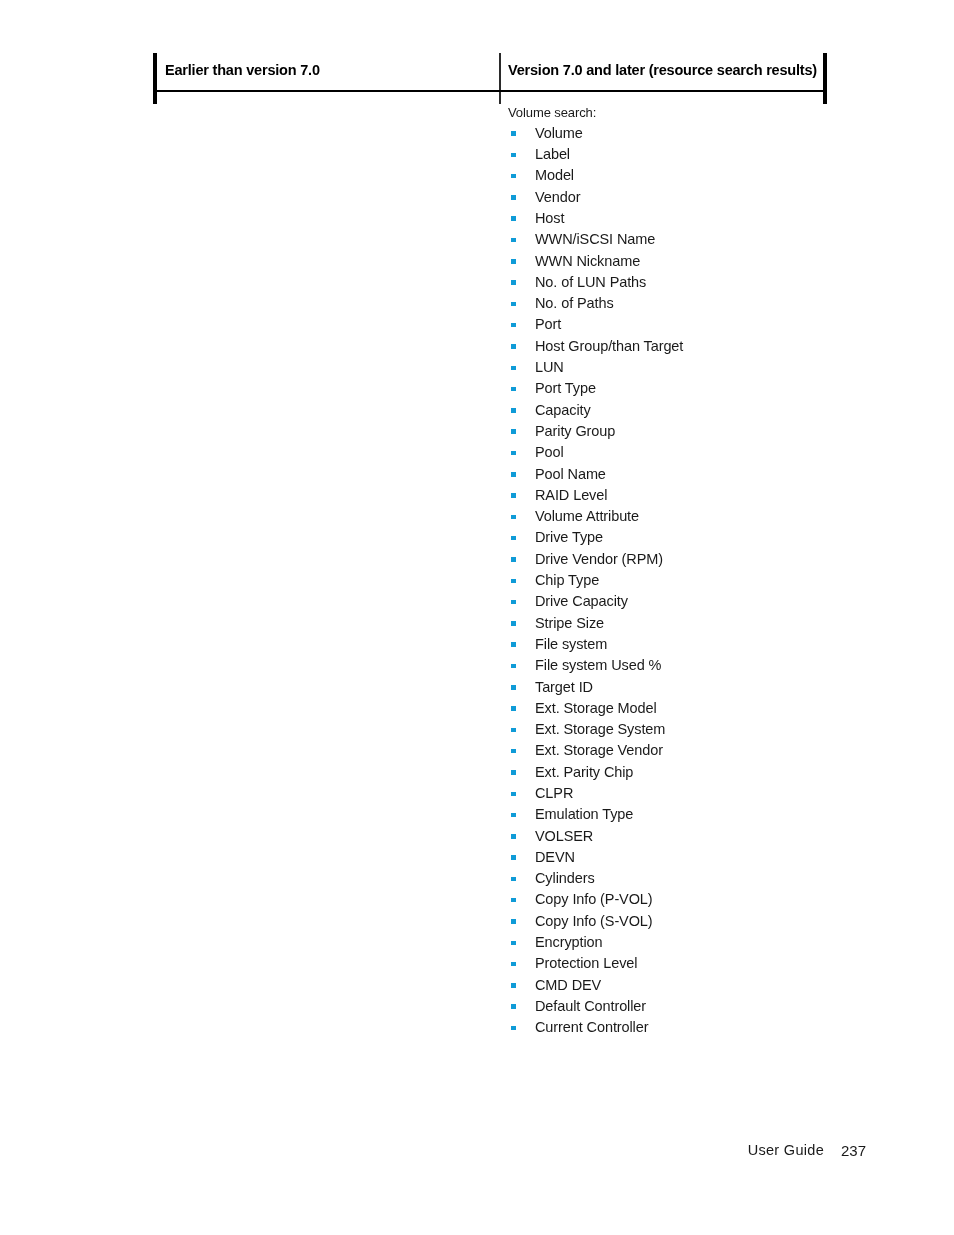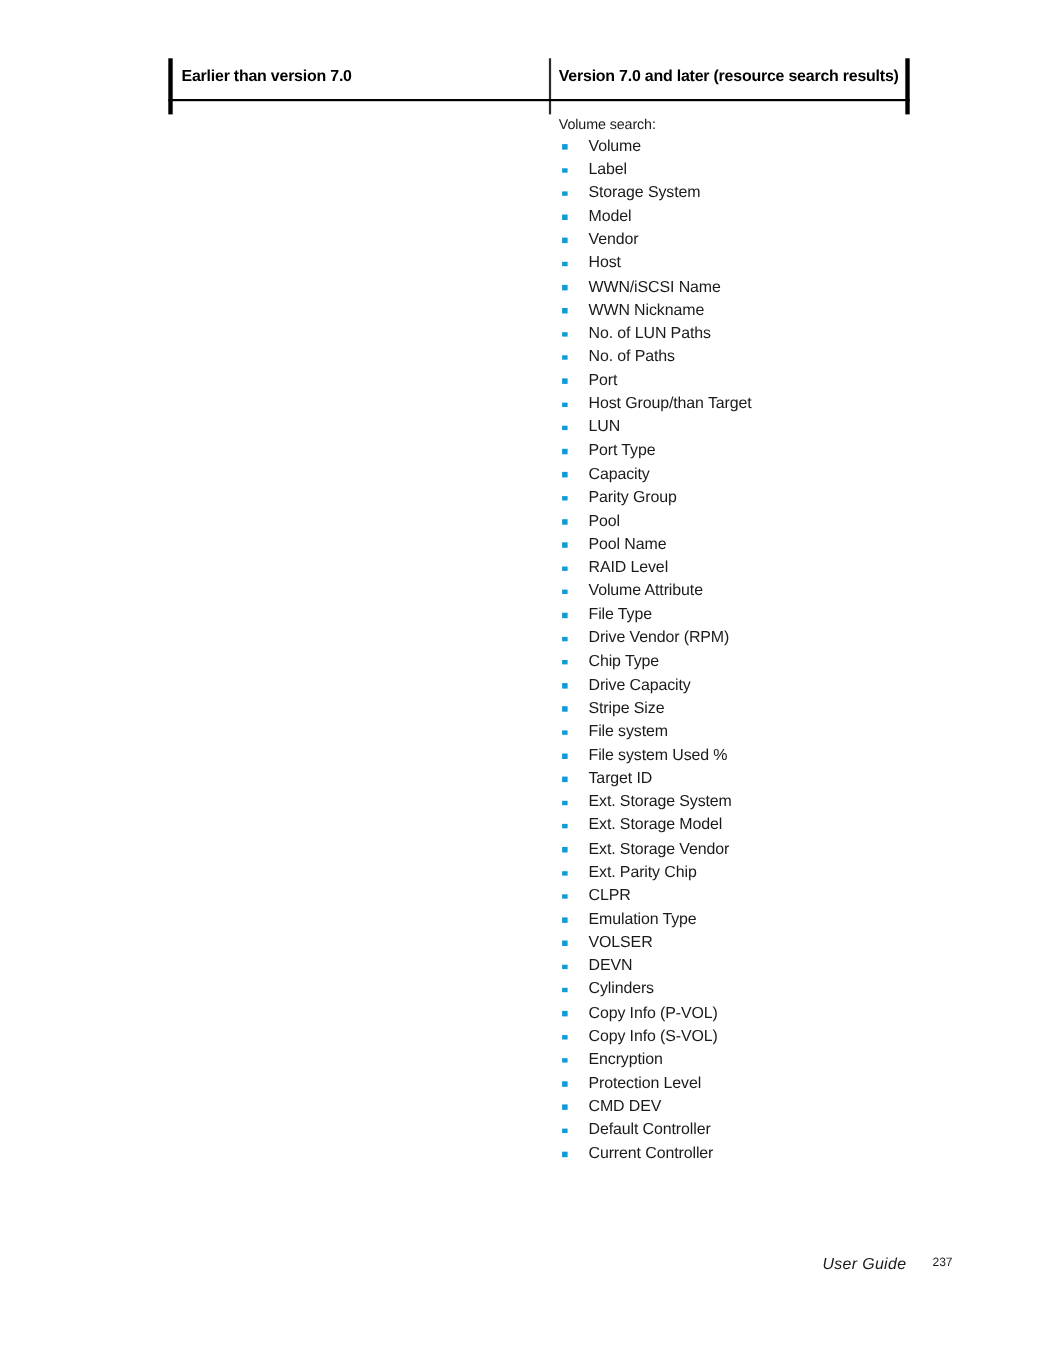--- a/index.html
+++ b/index.html
@@ -144,27 +144,26 @@
     height: 24px;
   }
   .footer-label {
     position: absolute;
     right: 130px;
     top: 0;
     font-size: 14.5px;
     color: #1a1a1a;
     letter-spacing: 0.3px;
     white-space: nowrap;
-    font-style: italic;
   }
   .footer-page {
     position: absolute;
     right: 88px;
     top: 0;
-    font-size: 11px;
+    font-size: 15px;
     color: #1a1a1a;
     white-space: nowrap;
   }
 </style>
 </head>
 <body>
 
 <div class="page">
 
   <div class="table" style="height: 51px;">
@@ -181,48 +180,47 @@
 
     <div class="tbody">
 
       <div class="cell-left"></div>
 
       <div class="cell-right">
         <p class="intro">Volume search:</p>
         <ul class="items" id="search-attribute-list">
             <li><span class="bullet" style="background: rgb(15, 155, 215);"></span><span>Volume</span></li>
             <li><span class="bullet" style="background: rgb(15, 155, 215);"></span><span>Label</span></li>
-            <li><span class="bullet" style="background: rgb(15, 155, 215);"></span><span>Storage System</span></li>
             <li><span class="bullet" style="background: rgb(15, 155, 215);"></span><span>Model</span></li>
             <li><span class="bullet" style="background: rgb(15, 155, 215);"></span><span>Vendor</span></li>
             <li><span class="bullet" style="background: rgb(15, 155, 215);"></span><span>Host</span></li>
             <li><span class="bullet" style="background: rgb(15, 155, 215);"></span><span>WWN/iSCSI Name</span></li>
             <li><span class="bullet" style="background: rgb(15, 155, 215);"></span><span>WWN Nickname</span></li>
             <li><span class="bullet" style="background: rgb(15, 155, 215);"></span><span>No. of LUN Paths</span></li>
             <li><span class="bullet" style="background: rgb(15, 155, 215);"></span><span>No. of Paths</span></li>
             <li><span class="bullet" style="background: rgb(15, 155, 215);"></span><span>Port</span></li>
             <li><span class="bullet" style="background: rgb(15, 155, 215);"></span><span>Host Group/than Target</span></li>
             <li><span class="bullet" style="background: rgb(15, 155, 215);"></span><span>LUN</span></li>
             <li><span class="bullet" style="background: rgb(15, 155, 215);"></span><span>Port Type</span></li>
             <li><span class="bullet" style="background: rgb(15, 155, 215);"></span><span>Capacity</span></li>
             <li><span class="bullet" style="background: rgb(15, 155, 215);"></span><span>Parity Group</span></li>
             <li><span class="bullet" style="background: rgb(15, 155, 215);"></span><span>Pool</span></li>
             <li><span class="bullet" style="background: rgb(15, 155, 215);"></span><span>Pool Name</span></li>
             <li><span class="bullet" style="background: rgb(15, 155, 215);"></span><span>RAID Level</span></li>
             <li><span class="bullet" style="background: rgb(15, 155, 215);"></span><span>Volume Attribute</span></li>
-            <li><span class="bullet" style="background: rgb(15, 155, 215);"></span><span>File Type</span></li>
+            <li><span class="bullet" style="background: rgb(15, 155, 215);"></span><span>Drive Type</span></li>
             <li><span class="bullet" style="background: rgb(15, 155, 215);"></span><span>Drive Vendor (RPM)</span></li>
             <li><span class="bullet" style="background: rgb(15, 155, 215);"></span><span>Chip Type</span></li>
             <li><span class="bullet" style="background: rgb(15, 155, 215);"></span><span>Drive Capacity</span></li>
             <li><span class="bullet" style="background: rgb(15, 155, 215);"></span><span>Stripe Size</span></li>
             <li><span class="bullet" style="background: rgb(15, 155, 215);"></span><span>File system</span></li>
             <li><span class="bullet" style="background: rgb(15, 155, 215);"></span><span>File system Used %</span></li>
             <li><span class="bullet" style="background: rgb(15, 155, 215);"></span><span>Target ID</span></li>
+            <li><span class="bullet" style="background: rgb(15, 155, 215);"></span><span>Ext. Storage Model</span></li>
             <li><span class="bullet" style="background: rgb(15, 155, 215);"></span><span>Ext. Storage System</span></li>
-            <li><span class="bullet" style="background: rgb(15, 155, 215);"></span><span>Ext. Storage Model</span></li>
             <li><span class="bullet" style="background: rgb(15, 155, 215);"></span><span>Ext. Storage Vendor</span></li>
             <li><span class="bullet" style="background: rgb(15, 155, 215);"></span><span>Ext. Parity Chip</span></li>
             <li><span class="bullet" style="background: rgb(15, 155, 215);"></span><span>CLPR</span></li>
             <li><span class="bullet" style="background: rgb(15, 155, 215);"></span><span>Emulation Type</span></li>
             <li><span class="bullet" style="background: rgb(15, 155, 215);"></span><span>VOLSER</span></li>
             <li><span class="bullet" style="background: rgb(15, 155, 215);"></span><span>DEVN</span></li>
             <li><span class="bullet" style="background: rgb(15, 155, 215);"></span><span>Cylinders</span></li>
             <li><span class="bullet" style="background: rgb(15, 155, 215);"></span><span>Copy Info (P-VOL)</span></li>
             <li><span class="bullet" style="background: rgb(15, 155, 215);"></span><span>Copy Info (S-VOL)</span></li>
             <li><span class="bullet" style="background: rgb(15, 155, 215);"></span><span>Encryption</span></li>

